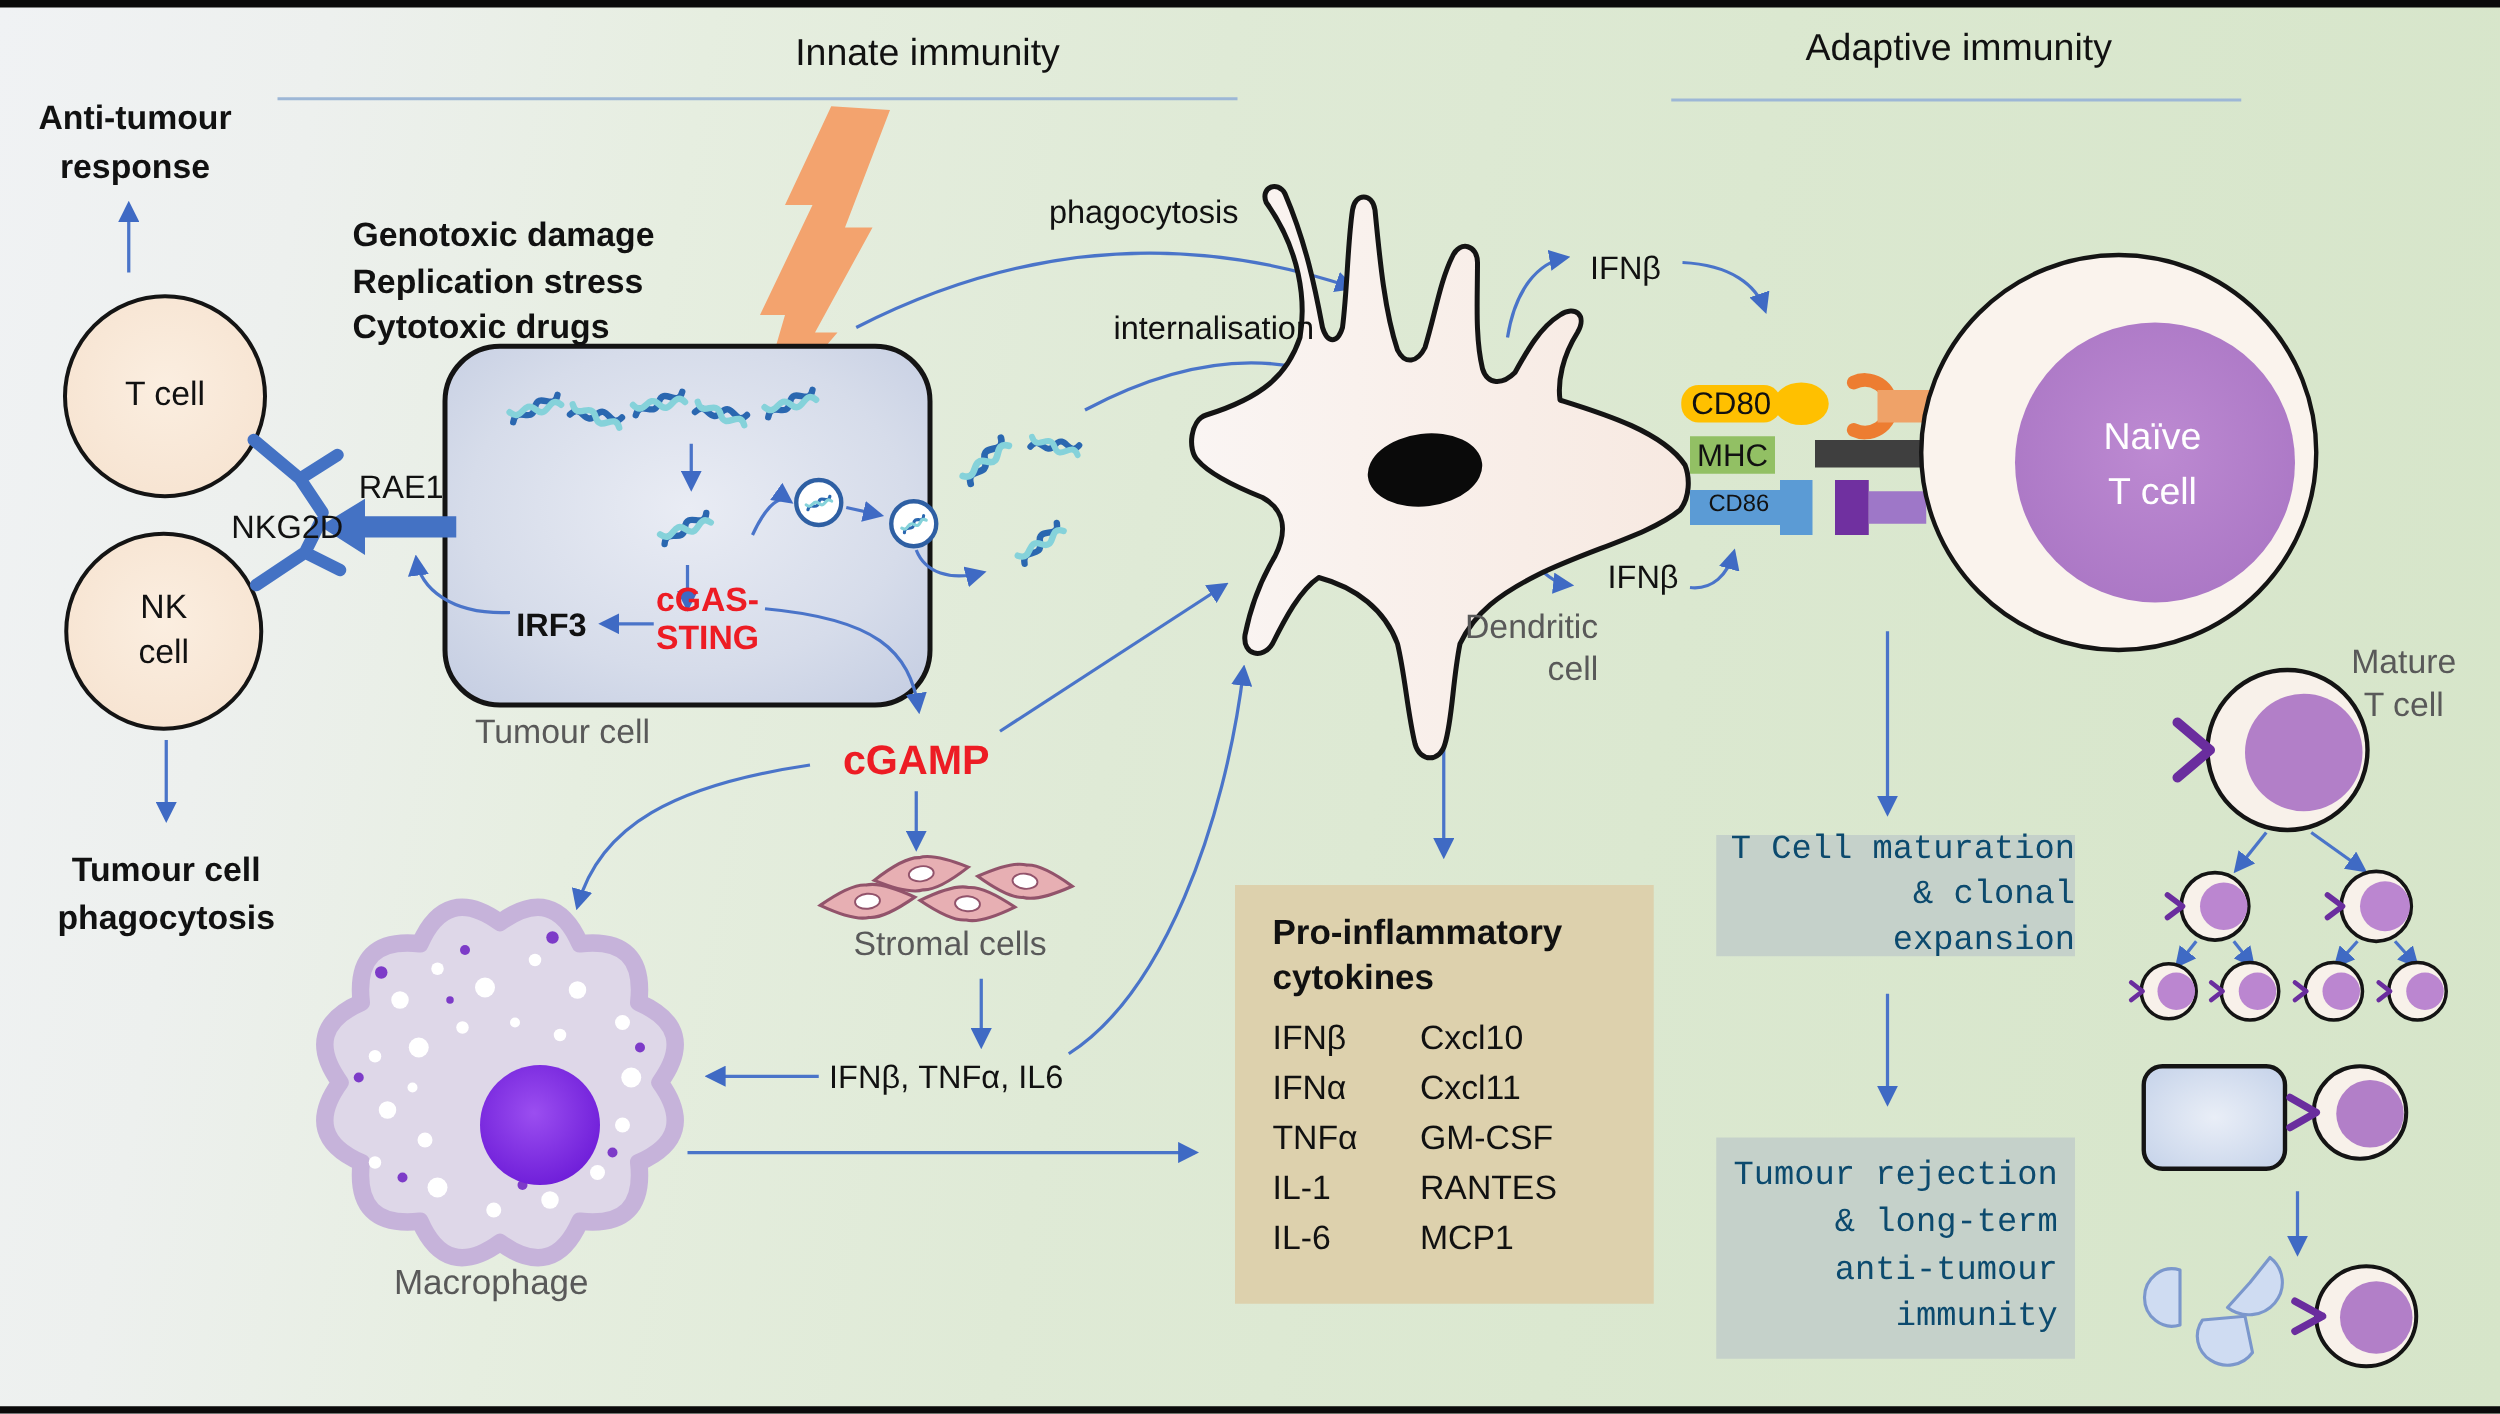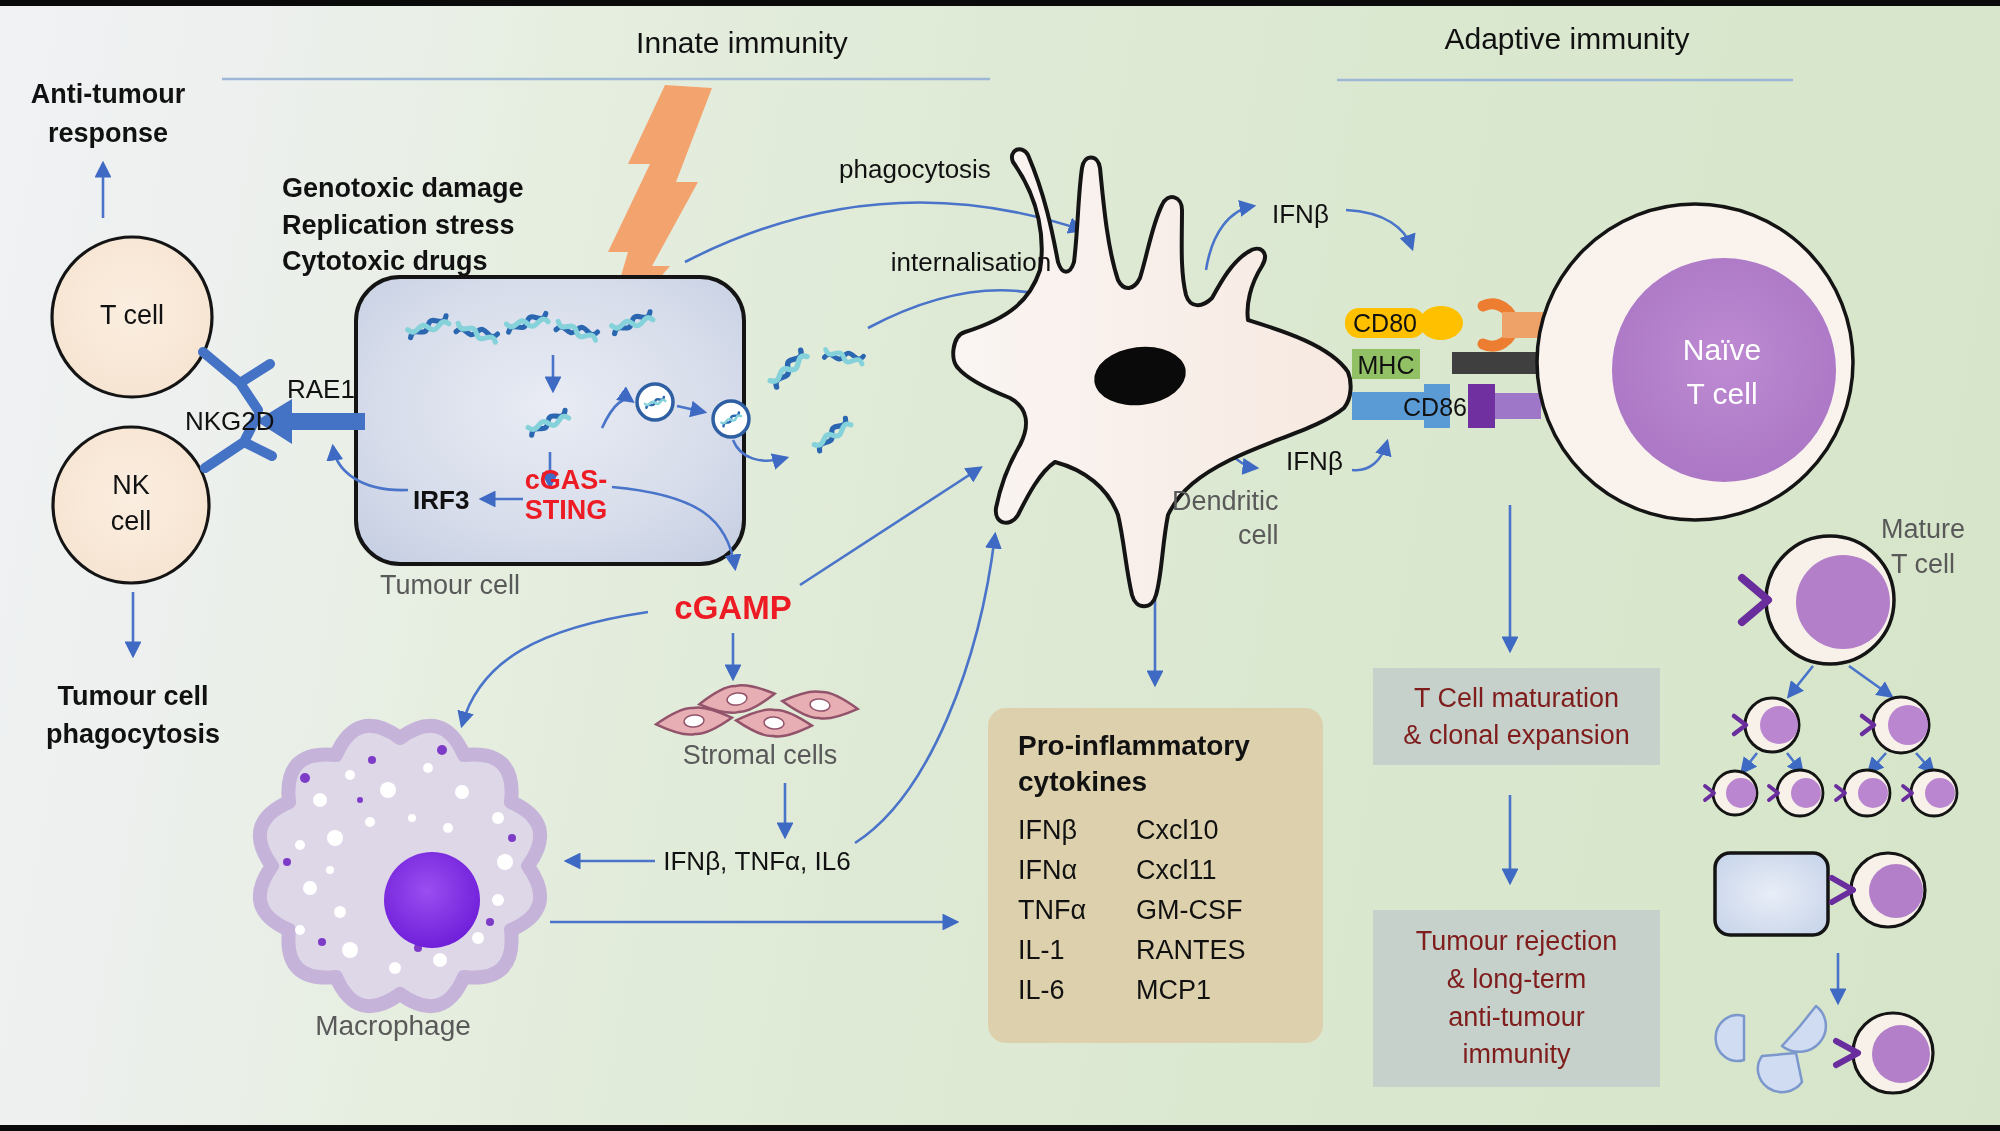--- a/index.html
+++ b/index.html
@@ -11,21 +11,21 @@
   .bar-top,.bar-bottom{position:absolute;left:0;width:2000px;height:6px;background:#0a0a0a;z-index:6;}
   .bar-top{top:0}.bar-bottom{bottom:0}
   svg.layer{position:absolute;left:0;top:0;z-index:1;}
   .lbl{position:absolute;z-index:3;color:#111;white-space:pre-line;}
   .c{text-align:center;}
   .bold{font-weight:bold;}
   .gray{color:#595959;}
   .red{color:#ed1c24;font-weight:bold;}
   .white{color:#fff;}
   .box{position:absolute;z-index:2;display:flex;align-items:center;justify-content:center;
-       background:#c5d1ca;color:#7f1d1d;text-align:center;white-space:pre-line;}
+       background:#c5d1ca;color:#0c4a6e;text-align:right;white-space:pre-line;font-family:Liberation Mono, monospace;}
   .cytbox{position:absolute;z-index:2;background:#ddd1ad;padding:20px 0 0 30px;box-sizing:border-box;}
   .cyt-title{font-size:28px;font-weight:bold;line-height:1.3;white-space:pre-line;color:#111;margin-bottom:10px;}
   .cyt-row{display:flex;font-size:27px;line-height:1.48;color:#111;}
   .cyt-row span:first-child{width:118px;}
 </style>
 </head>
 <body>
 
 <div class="canvas">
   <div class="bar-top"></div>
@@ -321,23 +321,23 @@
   <div class="lbl c gray" style="left:293px;top:1010px;width:200px;font-size:28px;">Macrophage</div>
   <div class="lbl gray" style="left:1172px;top:485px;font-size:27px;line-height:1.25;text-align:right;">Dendritic
 cell</div>
   <div class="lbl c white" style="left:1622px;top:328px;width:200px;font-size:30px;line-height:1.45;">Naïve
 T cell</div>
   <div class="lbl c gray" style="left:1868px;top:512px;width:110px;font-size:27px;line-height:1.3;">Mature
 T cell</div>
 
   <div class="lbl c" style="left:1345px;top:309px;width:80px;font-size:25px;">CD80</div>
   <div class="lbl c" style="left:1352px;top:351px;width:68px;font-size:25px;">MHC</div>
-  <div class="lbl c" style="left:1352px;top:393px;width:78px;font-size:25px;padding-left:44px;">CD86</div>
-
-  <div class="cytbox" style="left:988px;top:708px;width:335px;height:335px;border-radius:18px;">
+  <div class="lbl c" style="left:1352px;top:393px;width:78px;font-size:19px;">CD86</div>
+
+  <div class="cytbox" style="left:988px;top:708px;width:335px;height:335px;">
     <div class="cyt-title">Pro-inflammatory
 cytokines</div>
     <div class="cyt-row">
         <span>IFNβ</span>
         <span>Cxcl10</span>
       </div>
     <div class="cyt-row">
         <span>IFNα</span>
         <span>Cxcl11</span>
       </div>

